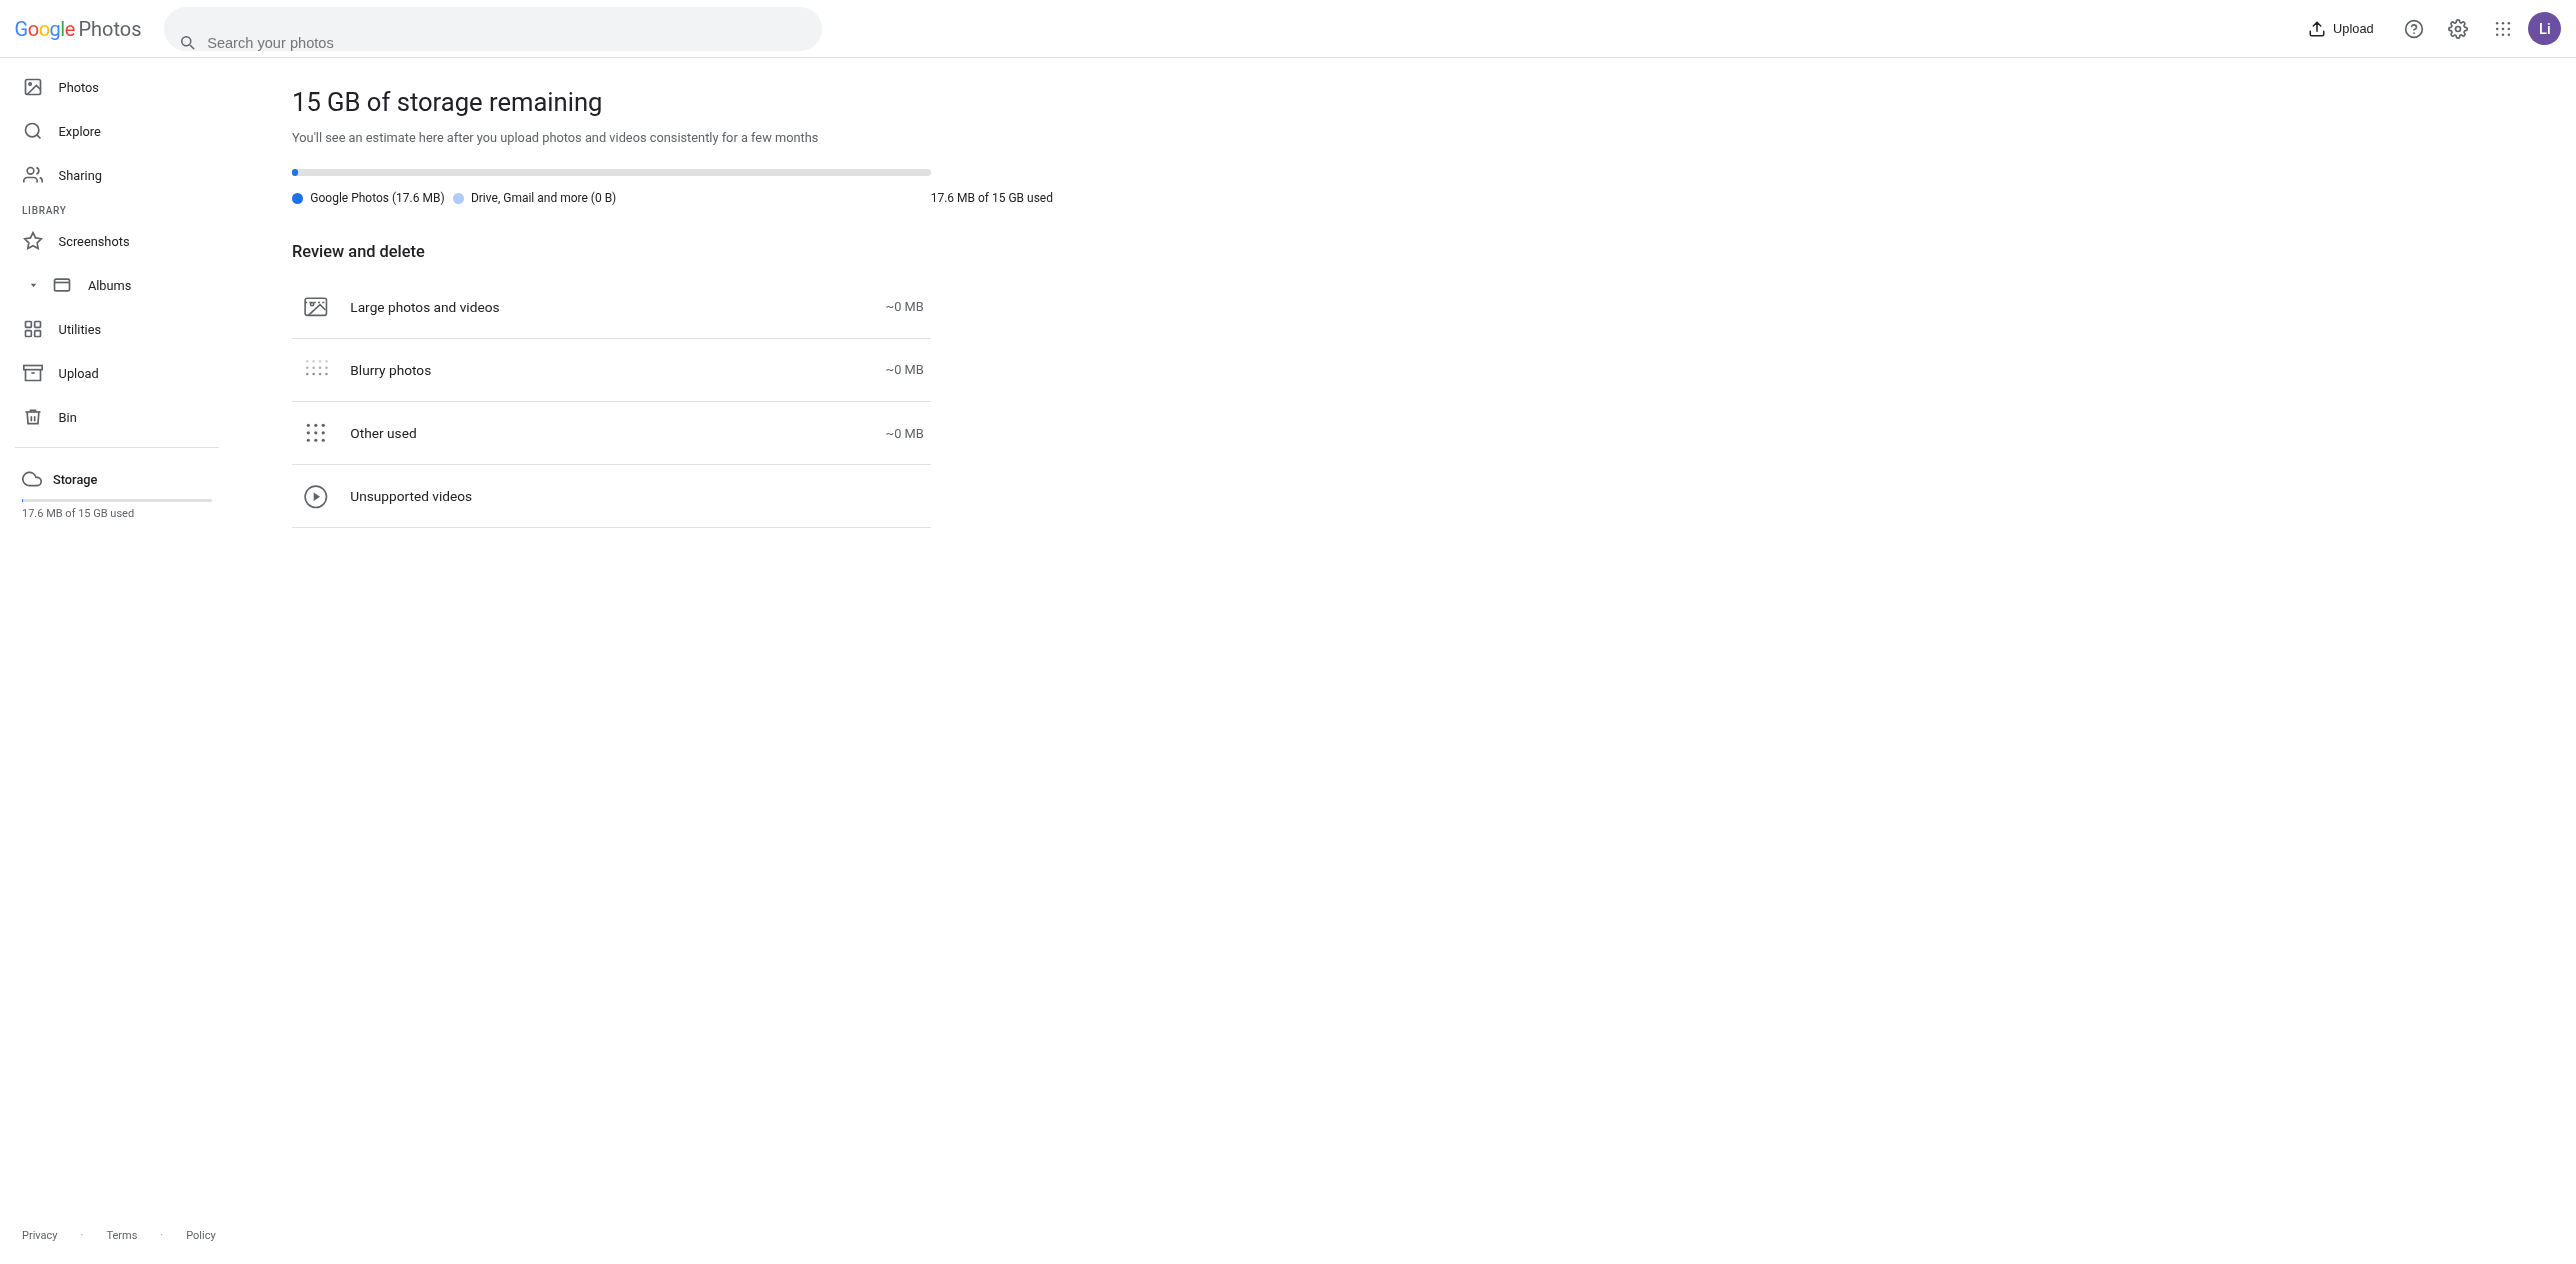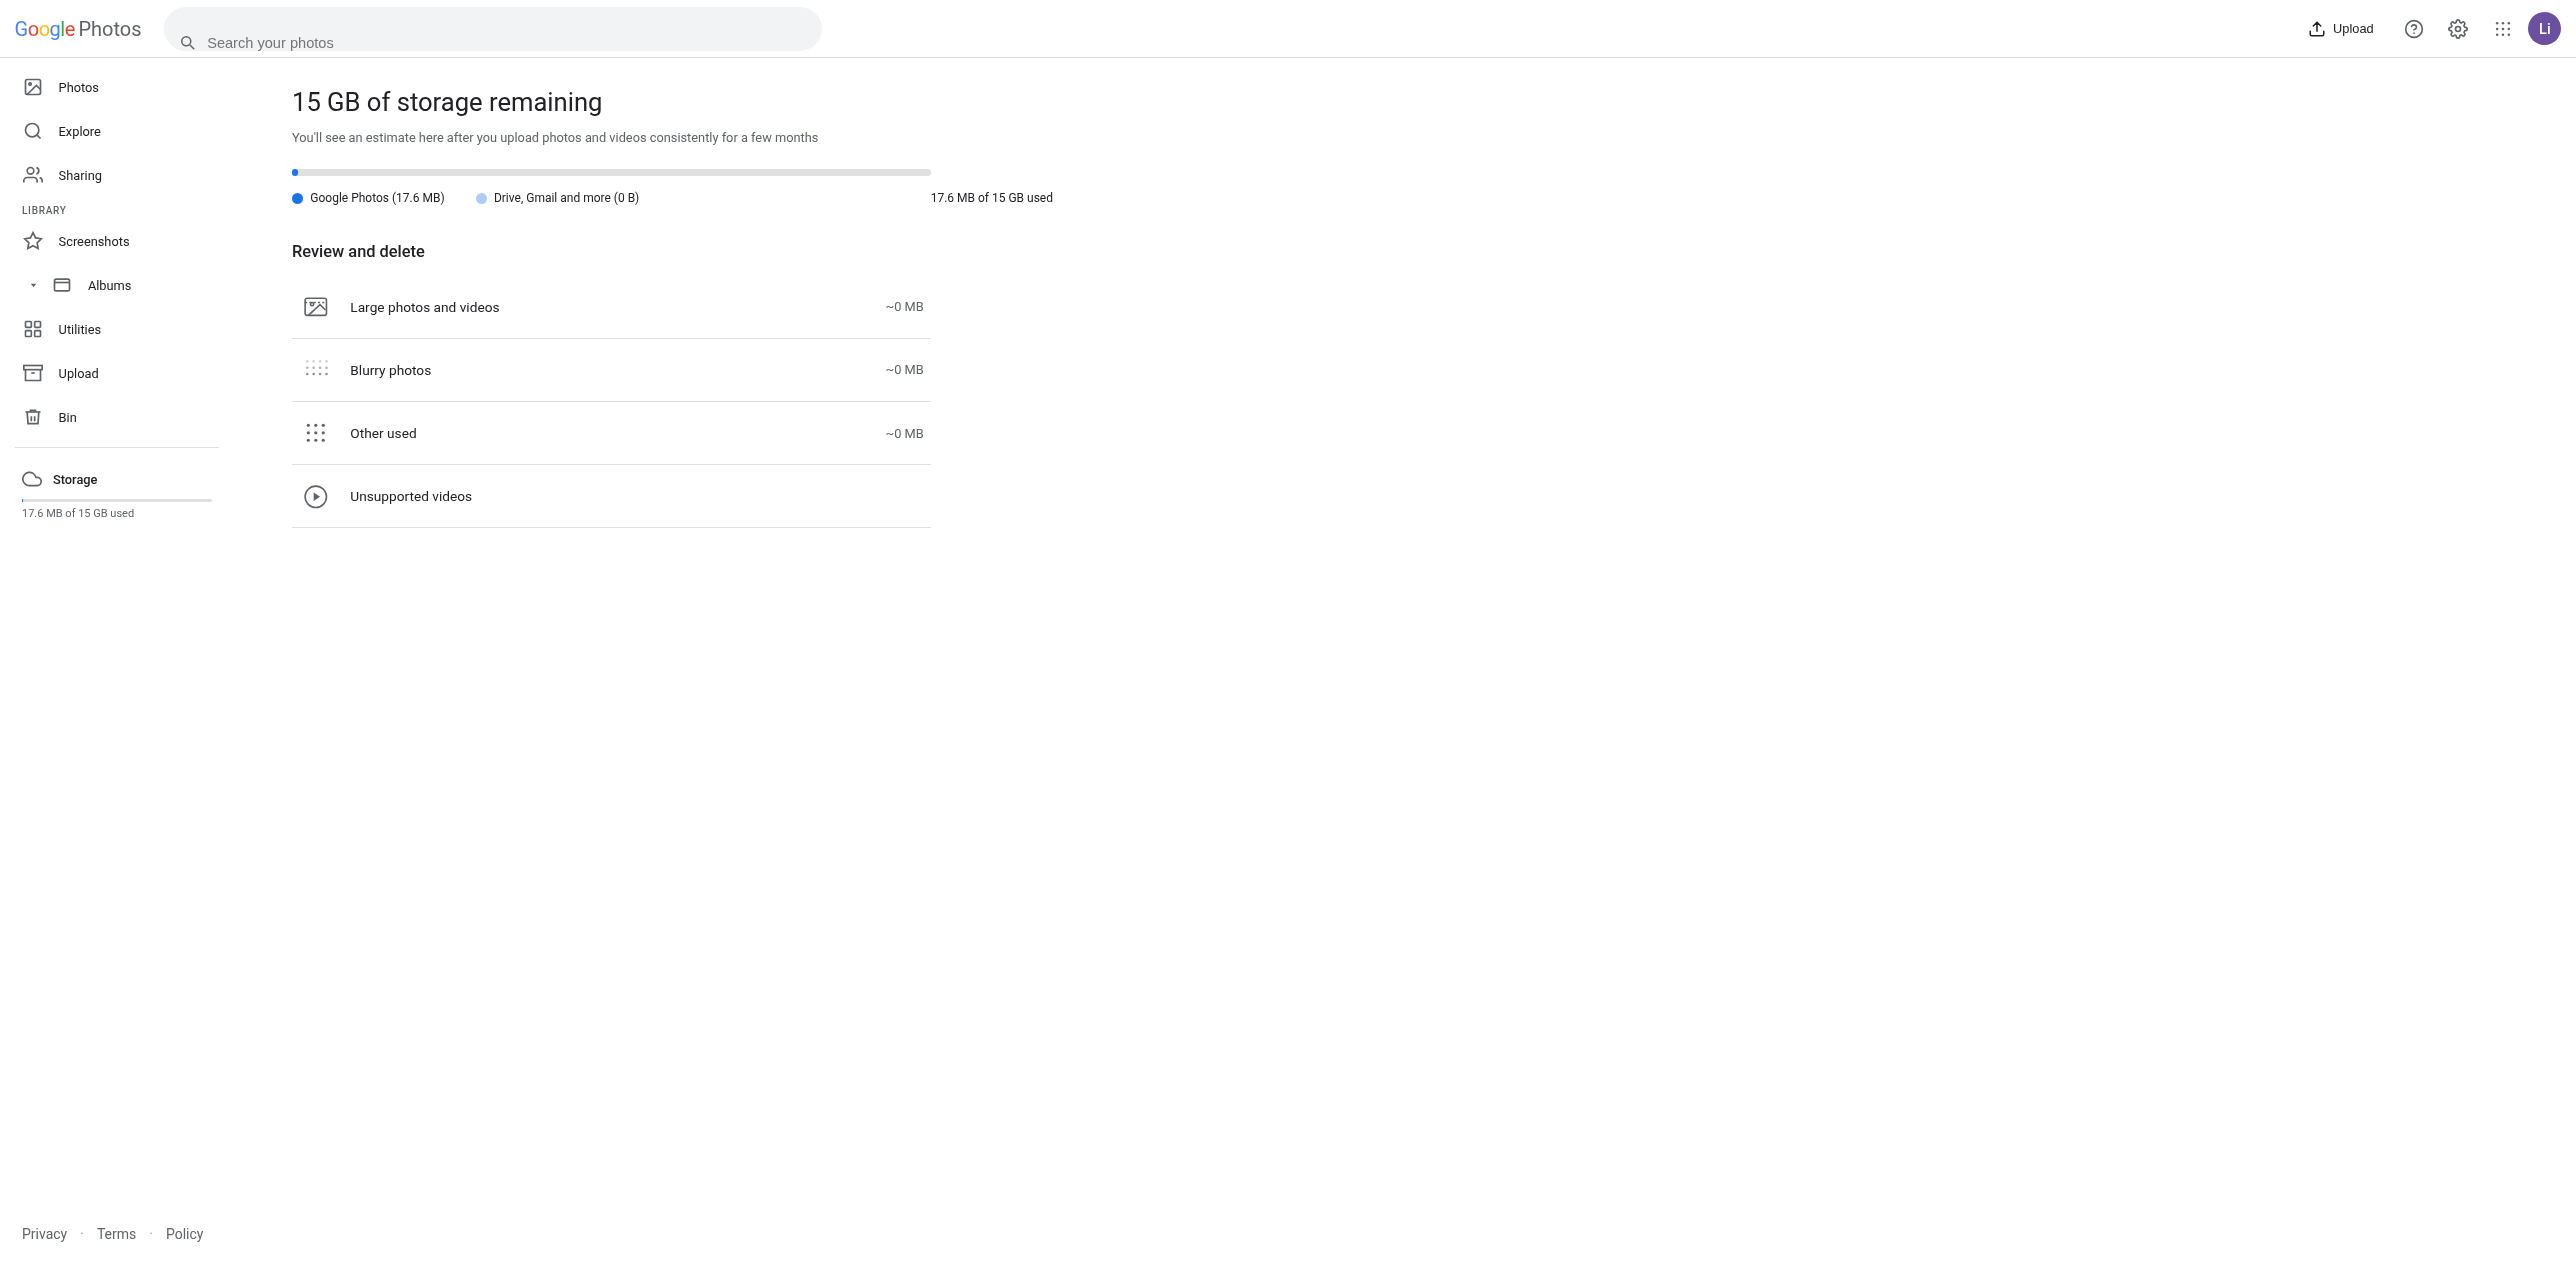--- a/index.html
+++ b/index.html
@@ -185,24 +185,24 @@
       width: 0.117%;
     }
     .storage-used-text {
       font-size: 11px;
       color: #5f6368;
       line-height: 1.4;
     }
     .sidebar-footer {
       padding: 14.6px 22px;
       margin-top: auto;
-      font-size: 14px;
-      color: #5f6368;
-      display: flex;
-      gap: 13px;
+      font-size: 11px;
+      color: #5f6368;
+      display: flex;
+      gap: 23px;
       align-items: center;
     }
     .sidebar-footer a {
       color: #5f6368;
       text-decoration: none;
     }
     .sidebar-footer .dot { color: #9aa0a6; }
 
     
     .main {
@@ -249,21 +249,21 @@
     .main-storage-fill {
       height: 100%;
       background: #1a73e8;
       border-radius: 3.7px;
       width: 0.117%;
       min-width: 5.5px;
     }
     .storage-legend {
       display: flex;
       align-items: center;
-      gap: 31px;
+      gap: 8px;
       margin-bottom: 37px;
       flex-wrap: wrap;
     }
     .legend-item {
       display: flex;
       align-items: center;
       gap: 7.3px;
       font-size: 12px;
       color: #202124;
     }

